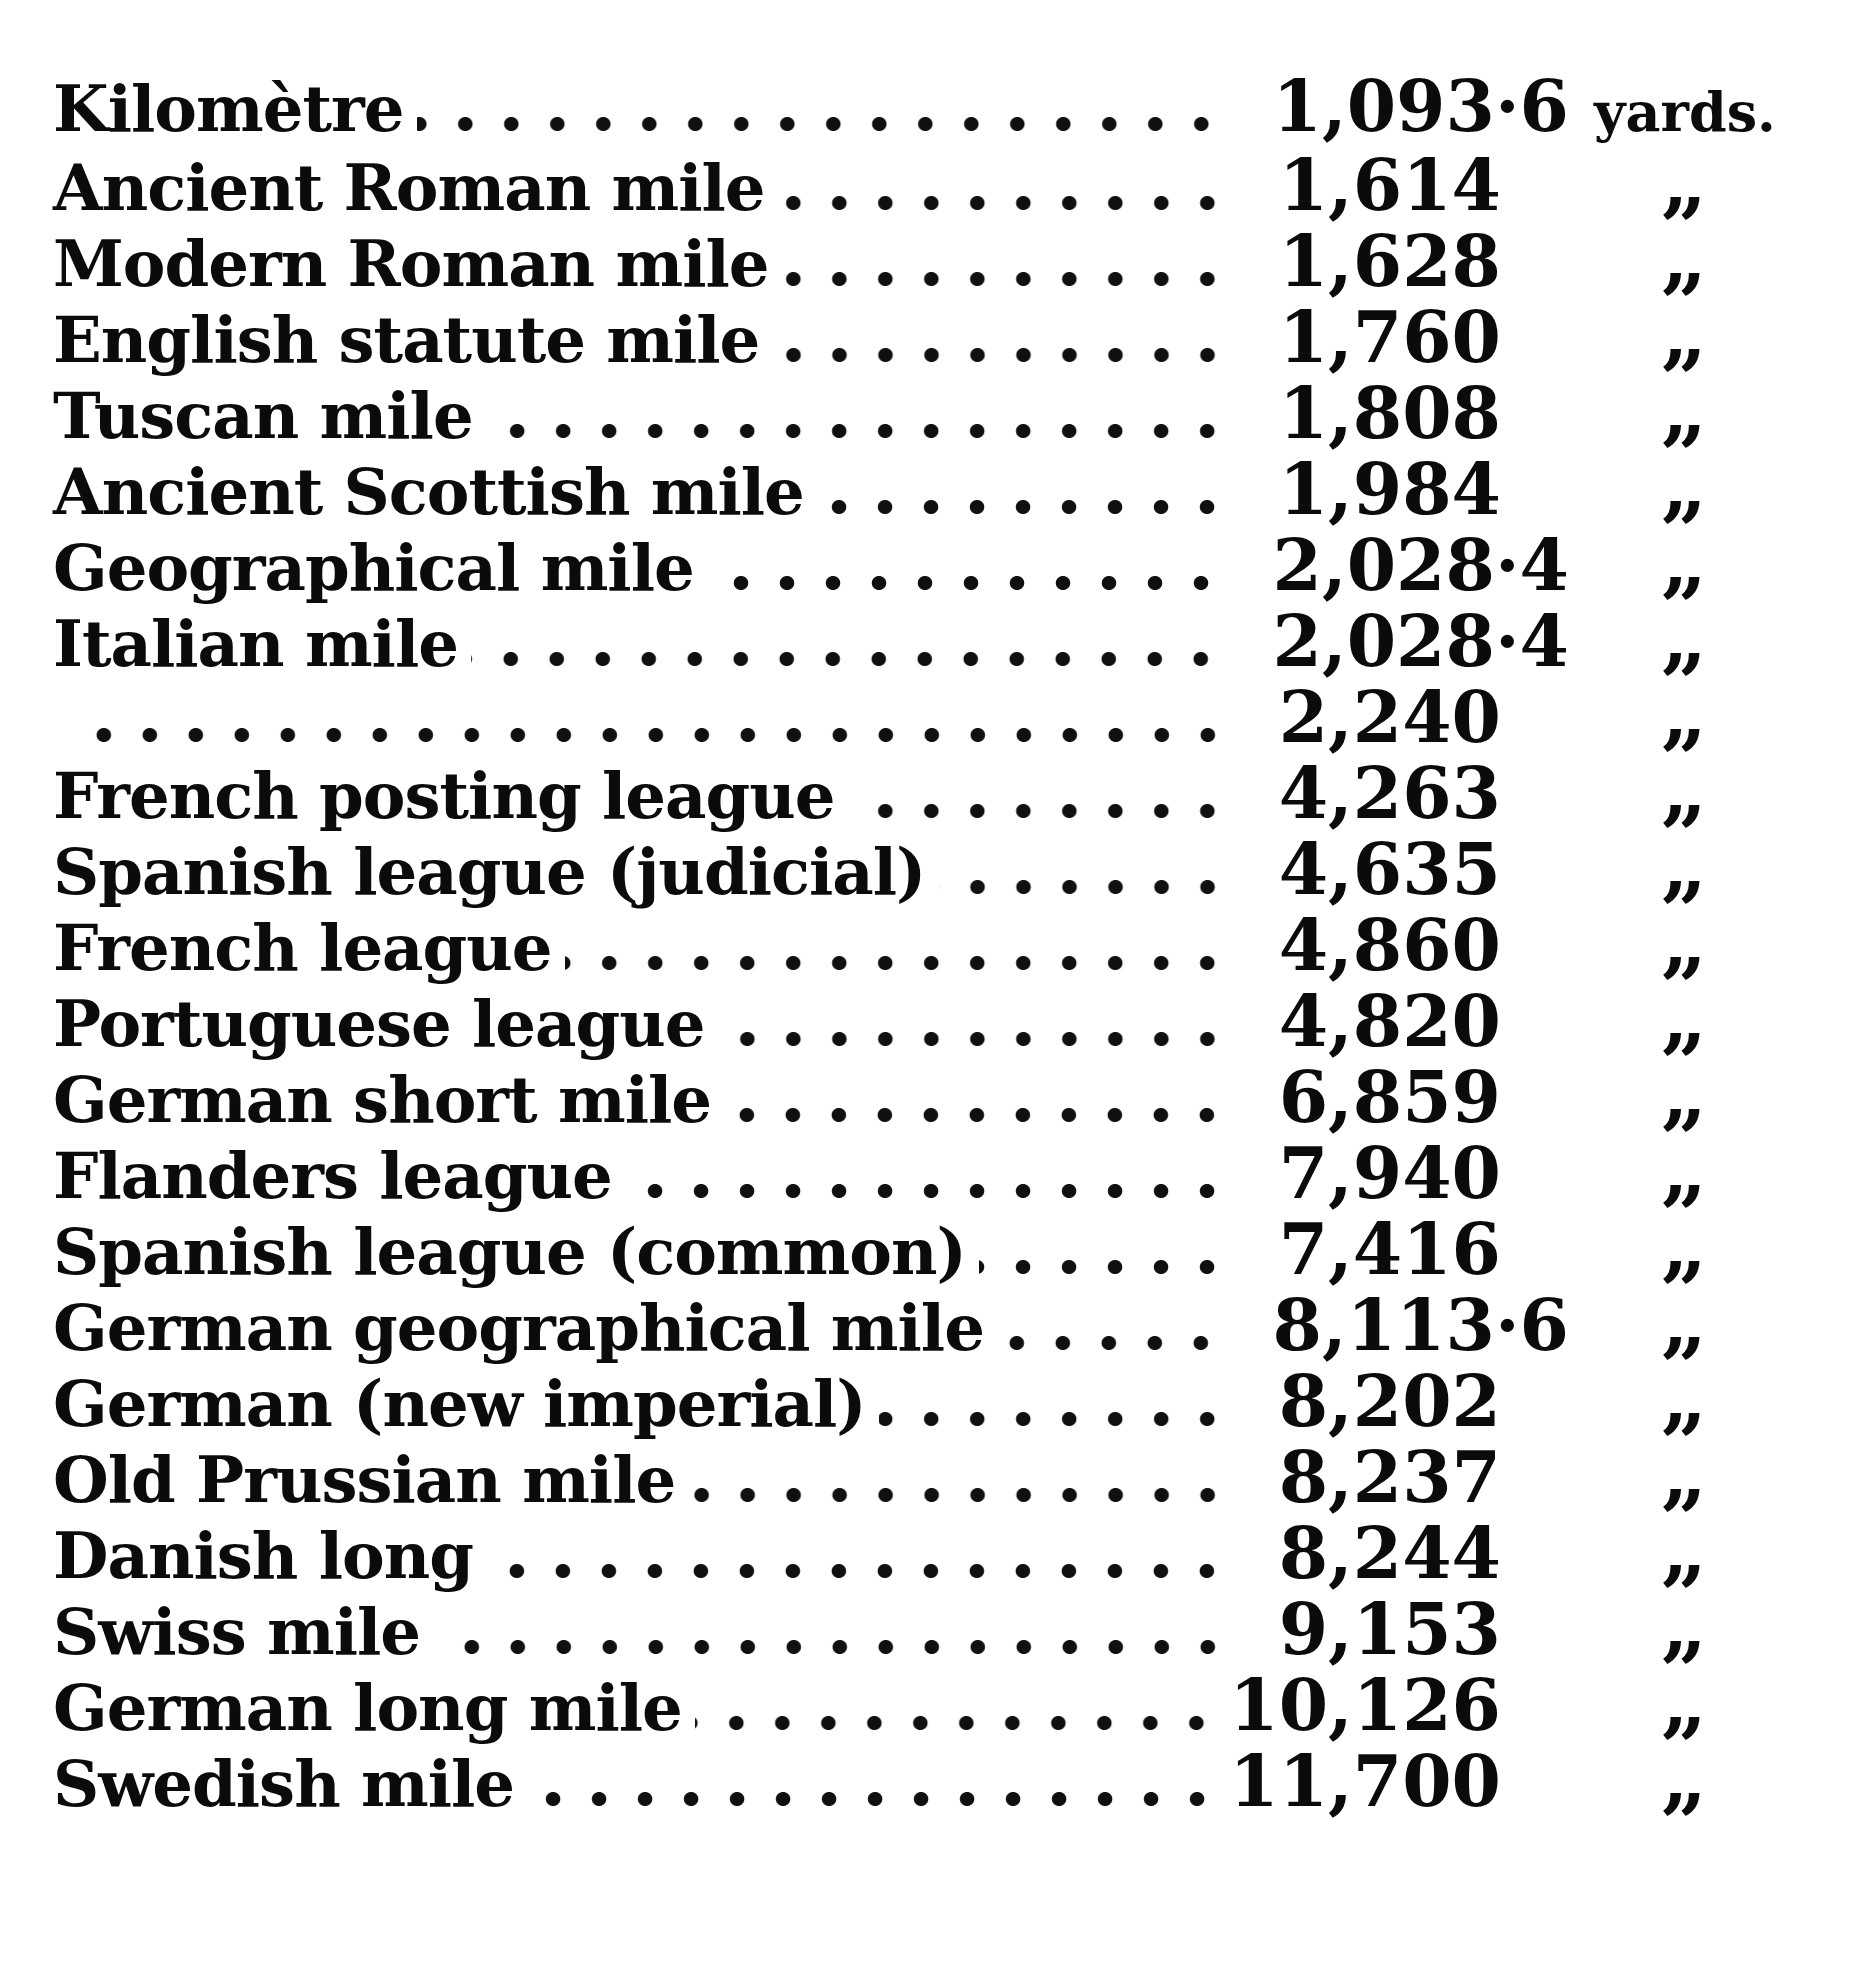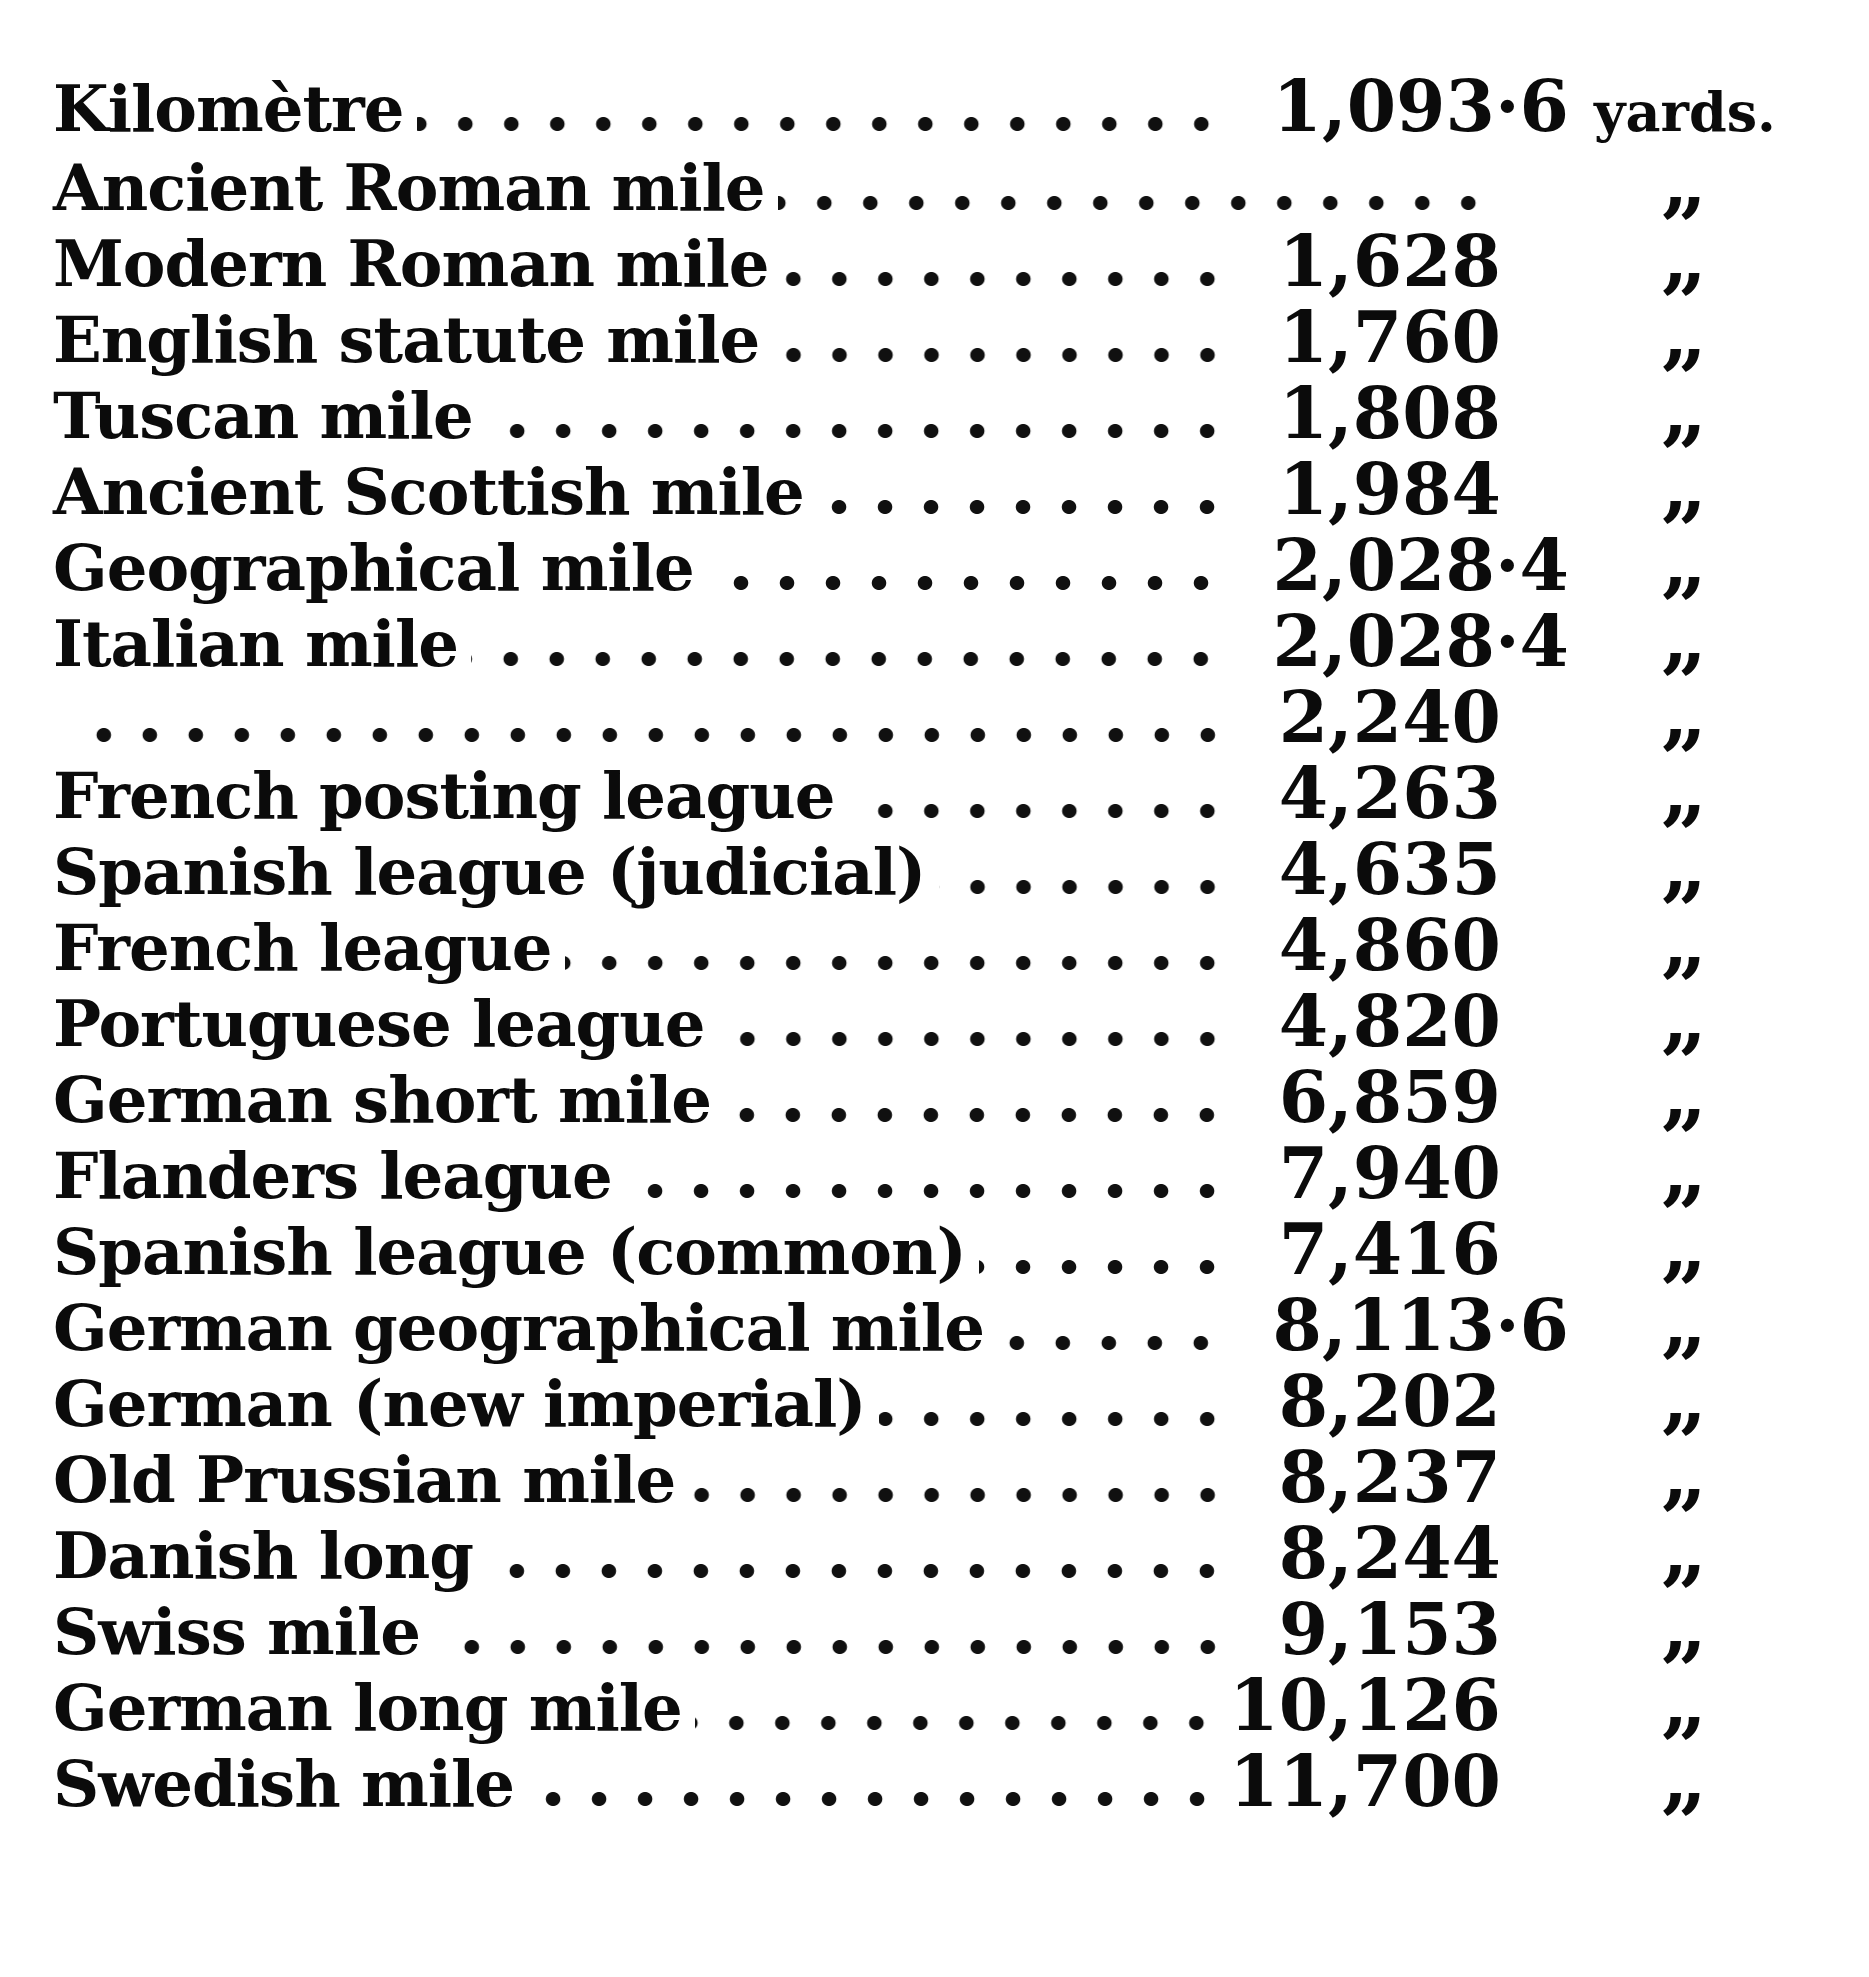--- a/index.html
+++ b/index.html
@@ -76,20 +76,21 @@
     <span class="label">Kilomètre</span>
     <span class="leader"></span>
     <span class="vint">1,093</span>
     <span class="vdec">·6</span>
     <span class="unit unit-word">yards.</span>
   </div>
 
   <div class="row">
     <span class="label">Ancient Roman mile</span>
     <span class="leader"></span>
+    <span class="vint">1,614</span>
     <span class="vdec"></span>
     <span class="unit ditto">„</span>
   </div>
 
   <div class="row">
     <span class="label">Modern Roman mile</span>
     <span class="leader"></span>
     <span class="vint">1,628</span>
     <span class="vdec"></span>
     <span class="unit ditto">„</span>

